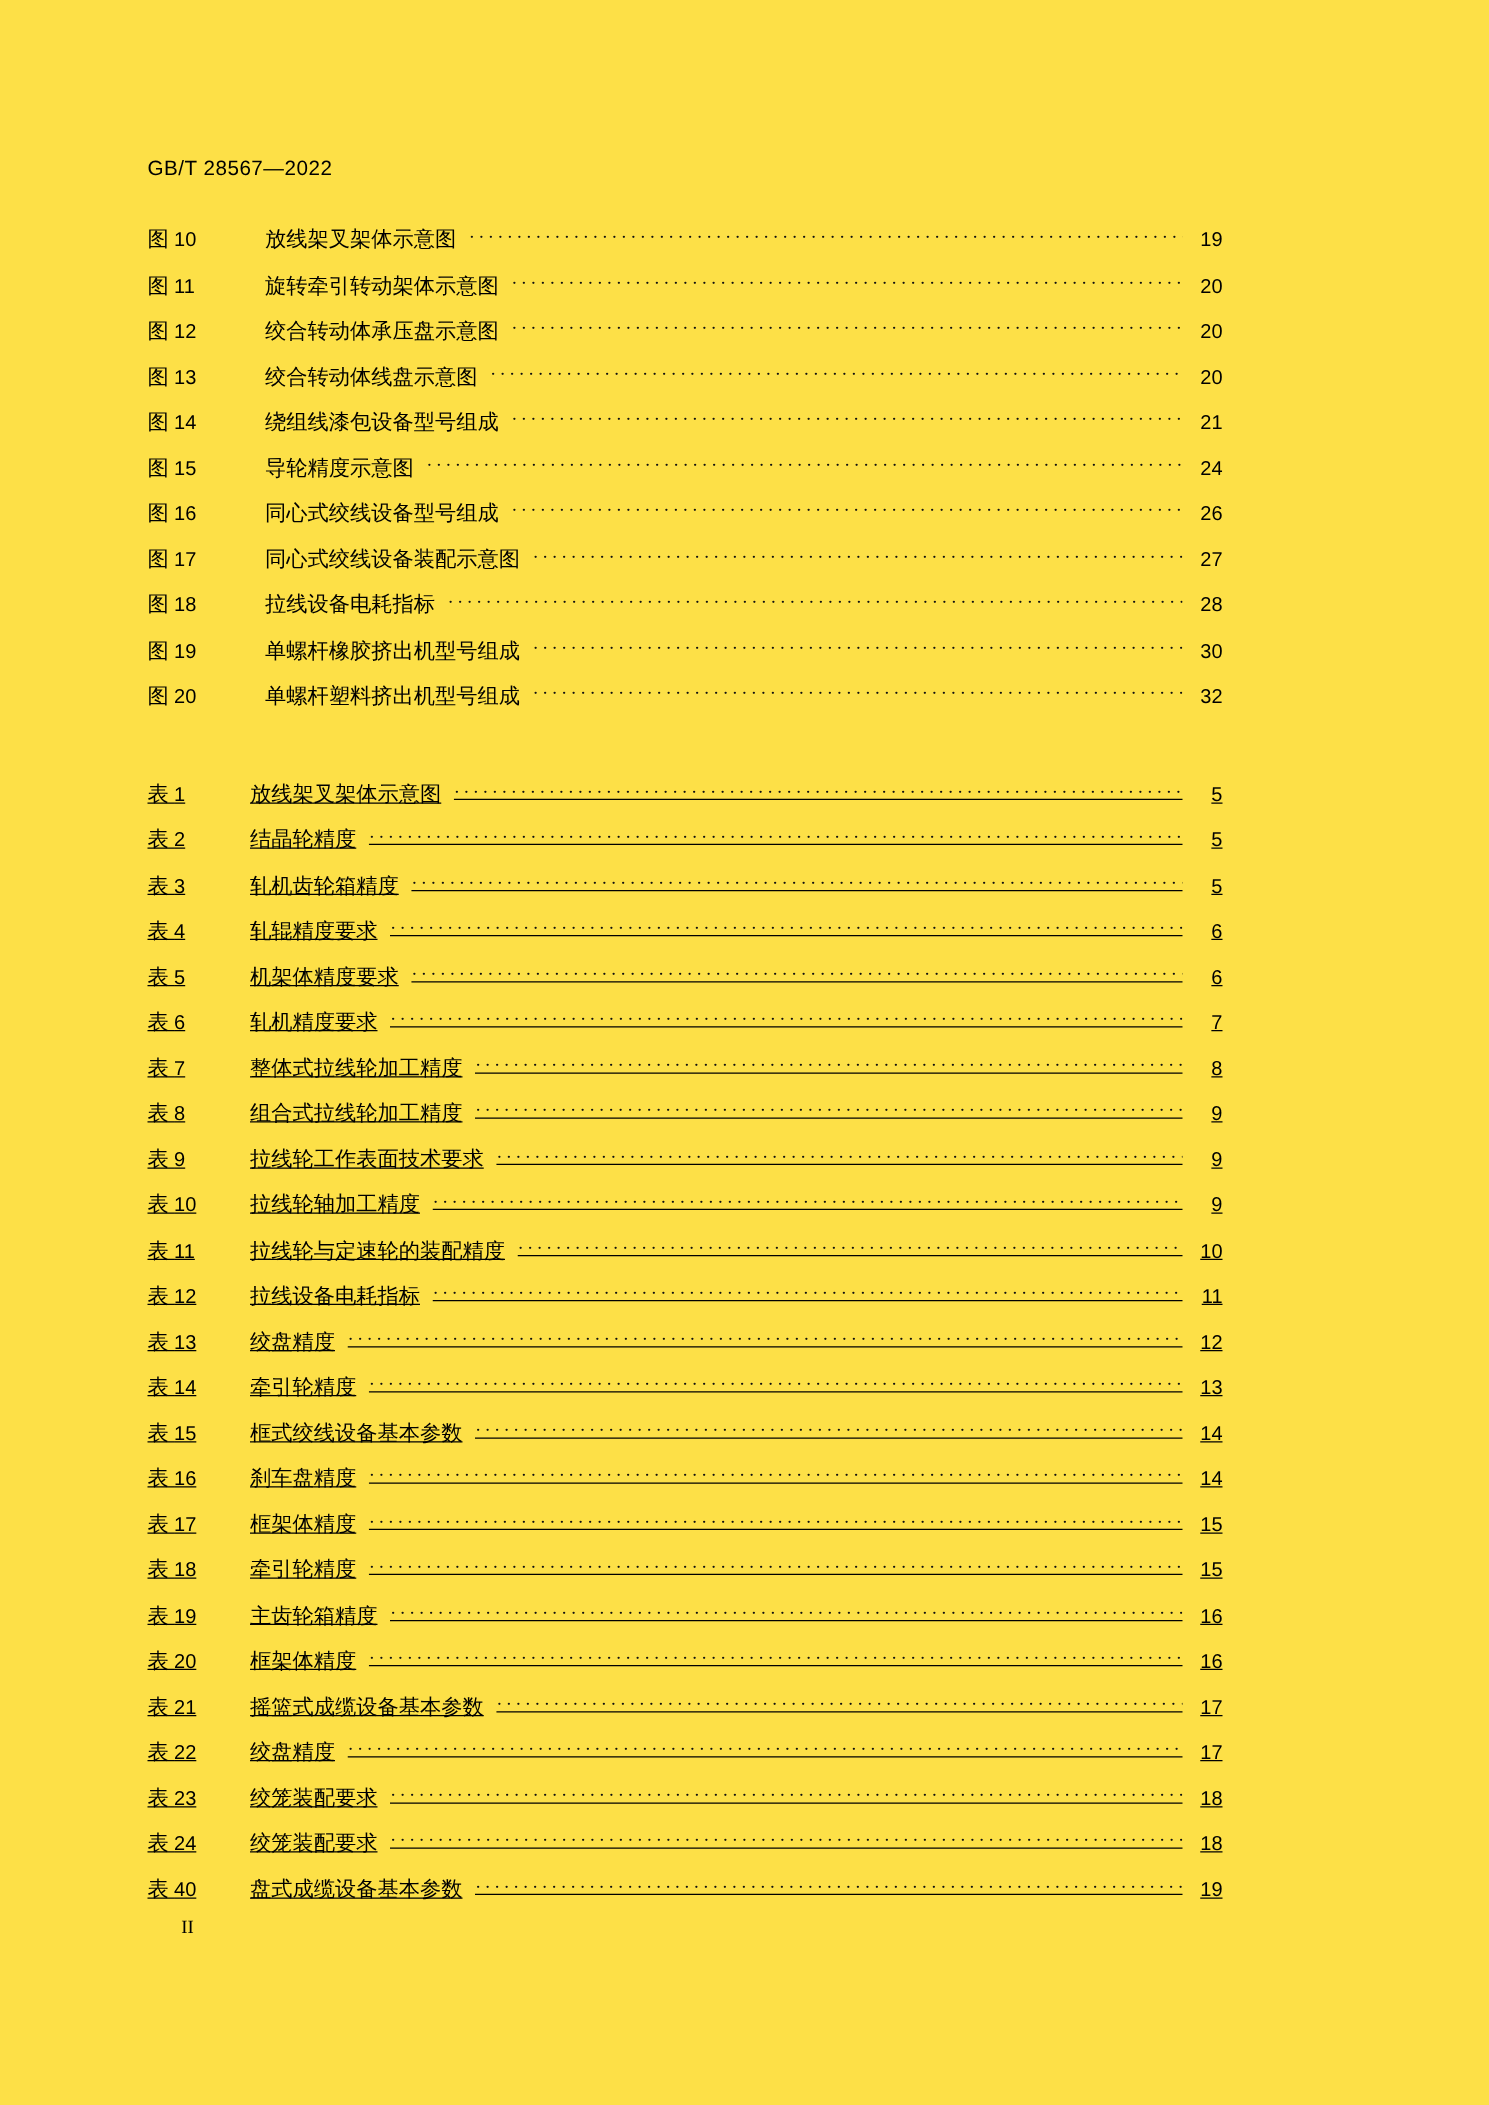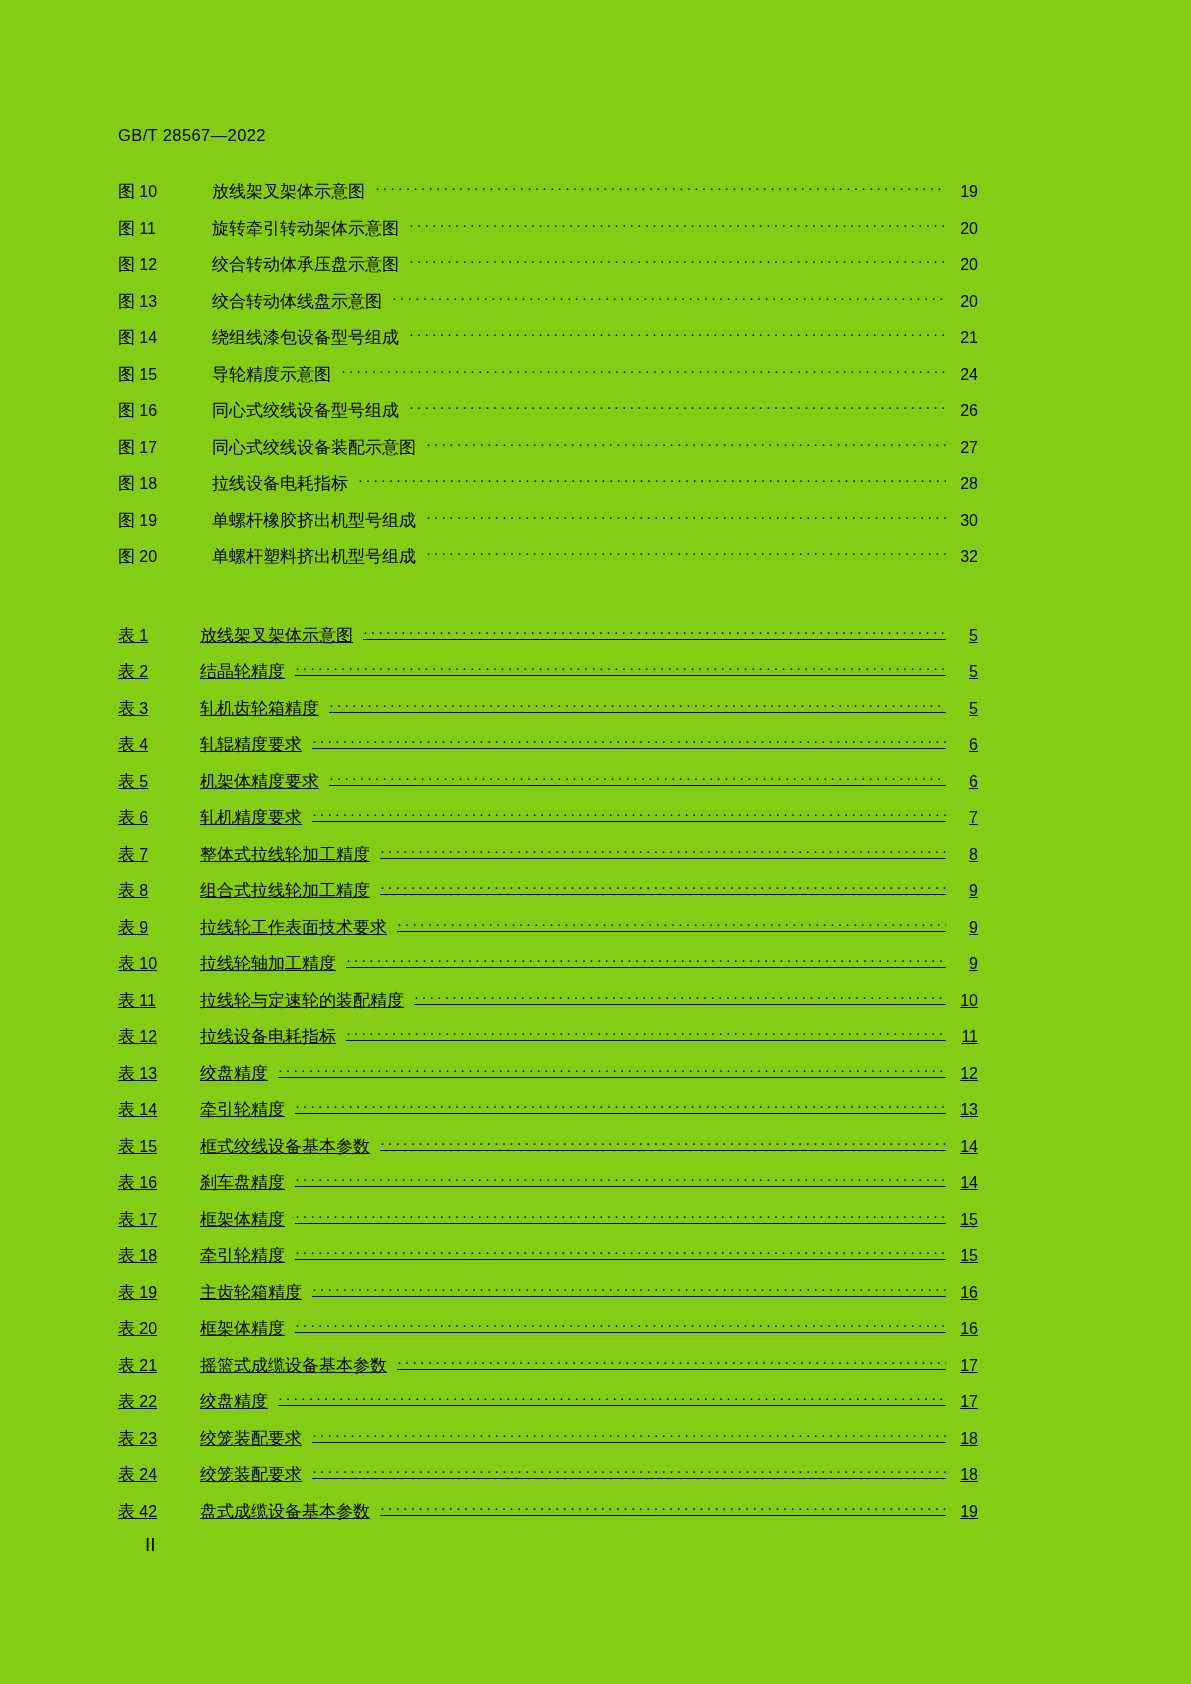--- a/index.html
+++ b/index.html
@@ -8,21 +8,21 @@
     background: #ffffff;
   }
   body {
     font-family: "Liberation Serif", "DejaVu Serif", serif;
     color: #000000;
   }
   .page {
     position: relative;
     width: 1191px;
     height: 1684px;
-    background: #84cc16;
+    background: #fde047;
     overflow: hidden;
     box-sizing: border-box;
   }
   .content {
     position: absolute;
     left: 118px;
     top: 0;
     width: 860px;
   }
   .header-std {
@@ -79,22 +79,22 @@
     font-size: 16px;
   }
   
   .figures .toc-label { width: 78px; }
   .tables .toc-label { width: 66px; }
 
   .folio {
     position: absolute;
     left: 145px;
     top: 1534px;
-    font-family: Liberation Sans, sans-serif;
-    font-size: 19px;
+    font-family: Liberation Serif, serif;
+    font-size: 15px;
   }
 </style>
 </head>
 <body>
 
 <div class="page">
   <div class="content">
 
     <div class="header-std">GB/T 28567—2022</div>
 
@@ -306,21 +306,21 @@
           <span class="toc-dots">··································································································································································</span>
           <span class="toc-page">18</span>
         </div>
         <div class="toc-row">
           <span class="toc-label">表 <span class="num">24</span></span>
           <span class="toc-title">绞笼装配要求</span>
           <span class="toc-dots">··································································································································································</span>
           <span class="toc-page">18</span>
         </div>
         <div class="toc-row">
-          <span class="toc-label">表 <span class="num">42</span></span>
+          <span class="toc-label">表 <span class="num">40</span></span>
           <span class="toc-title">盘式成缆设备基本参数</span>
           <span class="toc-dots">··································································································································································</span>
           <span class="toc-page">19</span>
         </div>
       </div>
 
   </div>
 
   <div class="folio">II</div>
 </div>

